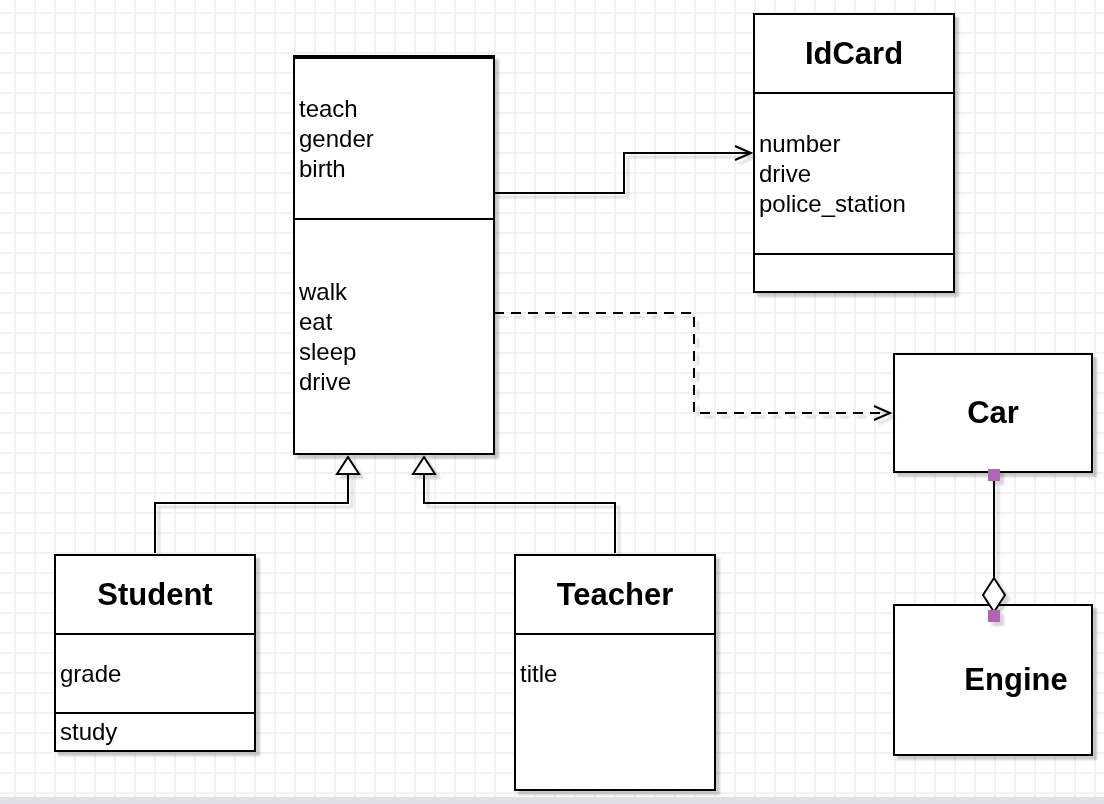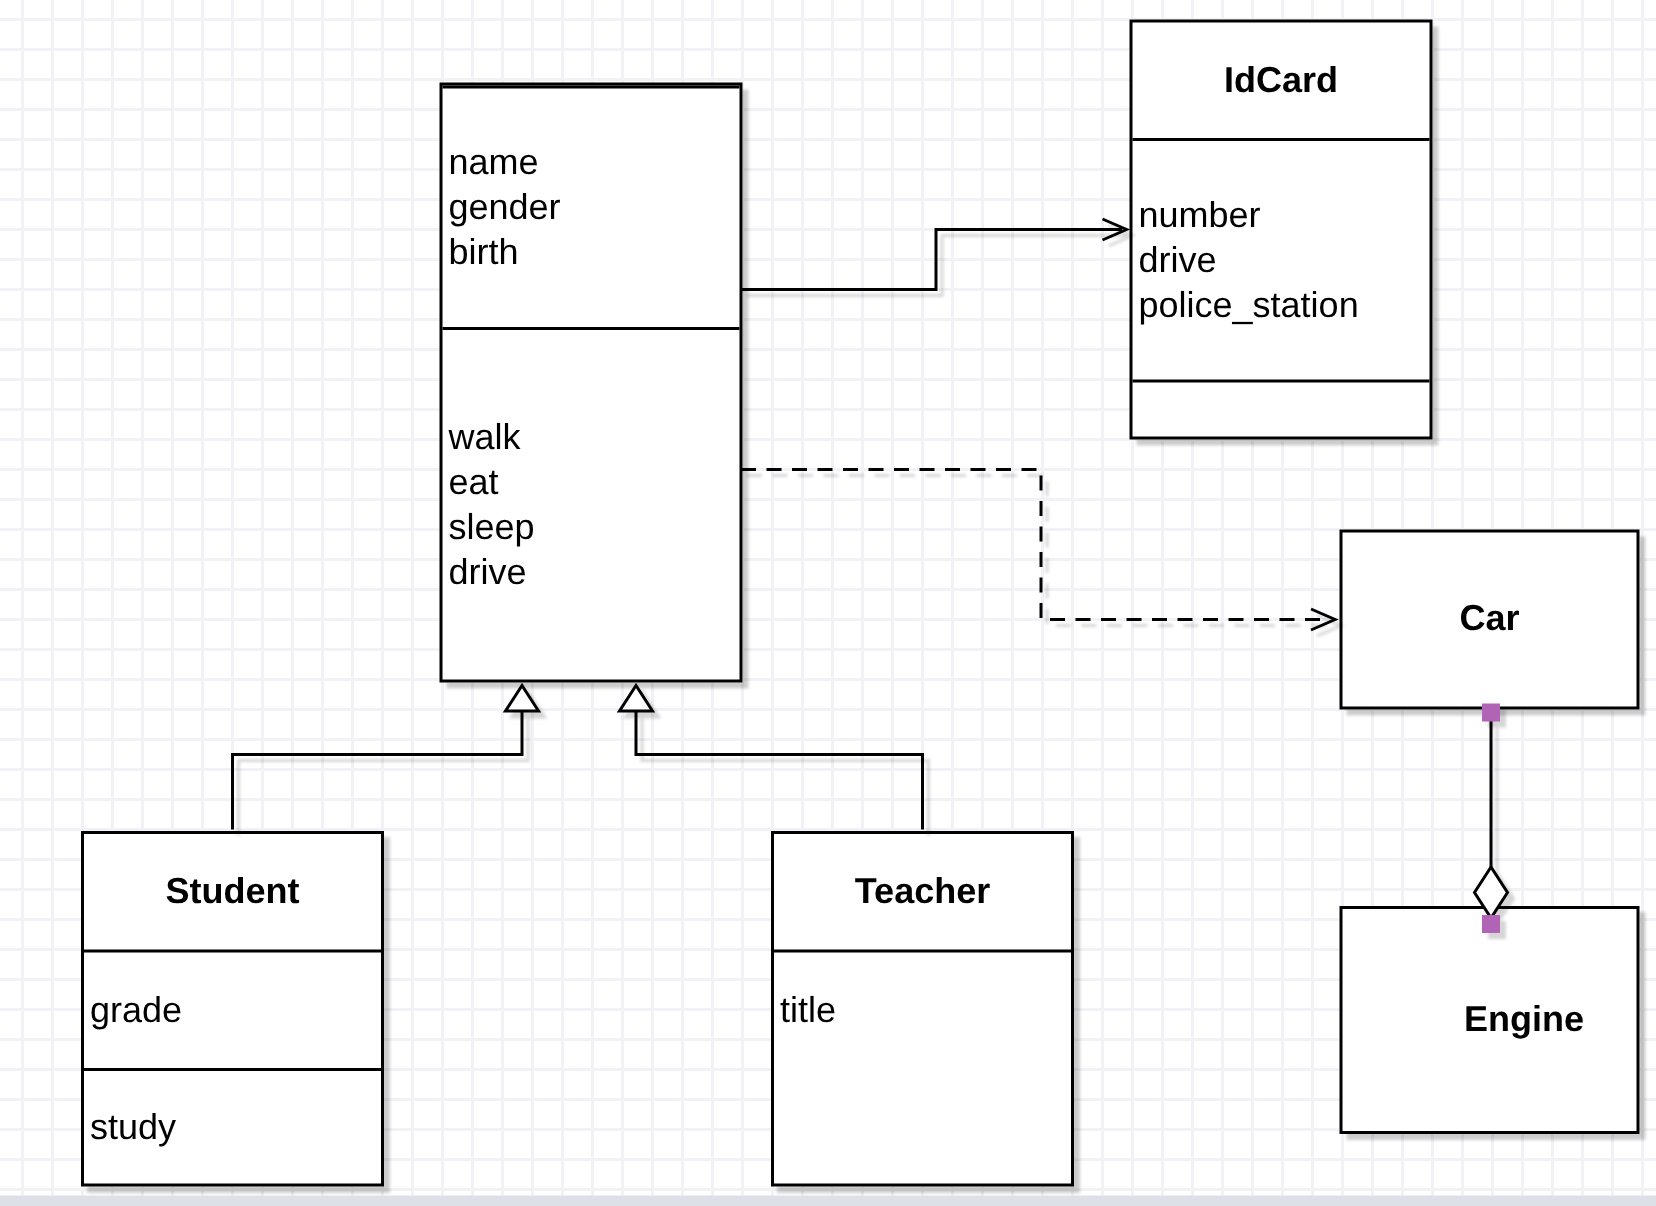--- a/index.html
+++ b/index.html
@@ -18,21 +18,21 @@
     background-position:14px 12px;
   }
   .uml-class{
     position:absolute;box-sizing:border-box;
     background:#ffffff;border:2px solid #000000;
     box-shadow:4px 4px 2px rgba(0,0,0,0.2);
     display:flex;flex-direction:column;
   }
   .uml-title{
     display:flex;align-items:center;justify-content:center;
-    font-weight:bold;font-size:24px;color:#000;
+    font-weight:bold;font-size:31px;color:#000;
     flex:0 0 auto;
   }
   .uml-section{
     box-sizing:border-box;border-top:2px solid #000;
     display:flex;flex-direction:column;justify-content:center;
     padding-left:4px;flex:0 0 auto;
   }
   .uml-line{
     font-size:24px;line-height:30px;color:#000;white-space:nowrap;
   }
@@ -47,21 +47,21 @@
     background:#dde1e7;
   }
 </style>
 </head>
 <body>
 
 <div class="canvas">
 
   <div class="uml-class" style="left:293px;top:55px;width:202px;height:400px;">
     <div class="uml-section" style="height:161px">
-      <div class="uml-line">name</div>
+      <div class="uml-line">teach</div>
       <div class="uml-line">gender</div>
       <div class="uml-line">birth</div>
     </div>
     <div class="uml-section" style="flex:1 1 auto">
       <div class="uml-line">walk</div>
       <div class="uml-line">eat</div>
       <div class="uml-line">sleep</div>
       <div class="uml-line">drive</div>
     </div>
   </div>
@@ -77,21 +77,21 @@
   </div>
 
   <div class="uml-class" style="left:893px;top:353px;width:200px;height:120px;">
     <div class="uml-title simple-title">Car</div>
   </div>
 
   <div class="uml-class" style="left:893px;top:604px;width:200px;height:152px;padding-left:46px;">
     <div class="uml-title simple-title">Engine</div>
   </div>
 
-  <div class="uml-class" style="left:54px;top:554px;width:202px;height:237px;">
+  <div class="uml-class" style="left:54px;top:554px;width:202px;height:198px;">
     <div class="uml-title" style="height:77px">Student</div>
     <div class="uml-section" style="height:79px">
       <div class="uml-line">grade</div>
     </div>
     <div class="uml-section" style="flex:1 1 auto">
       <div class="uml-line">study</div>
     </div>
   </div>
 
   <div class="uml-class" style="left:514px;top:554px;width:202px;height:237px;">

